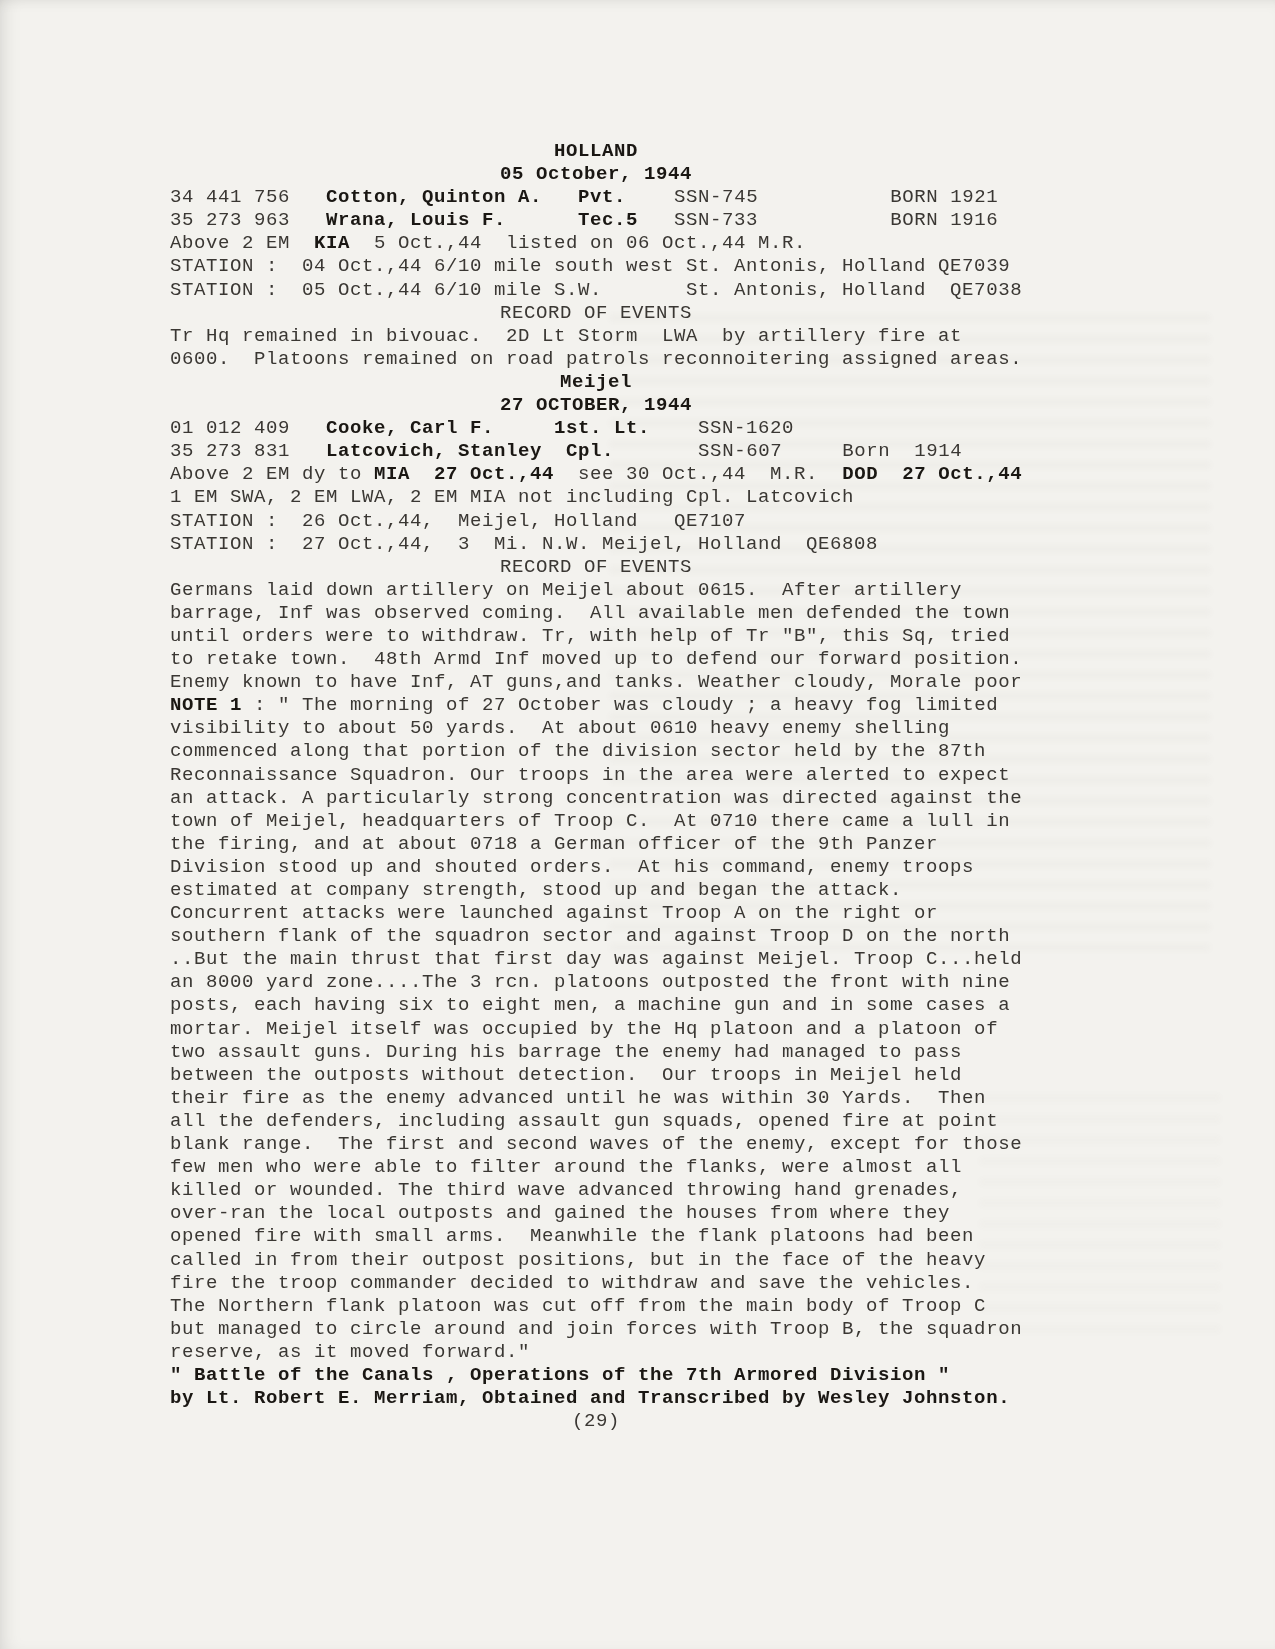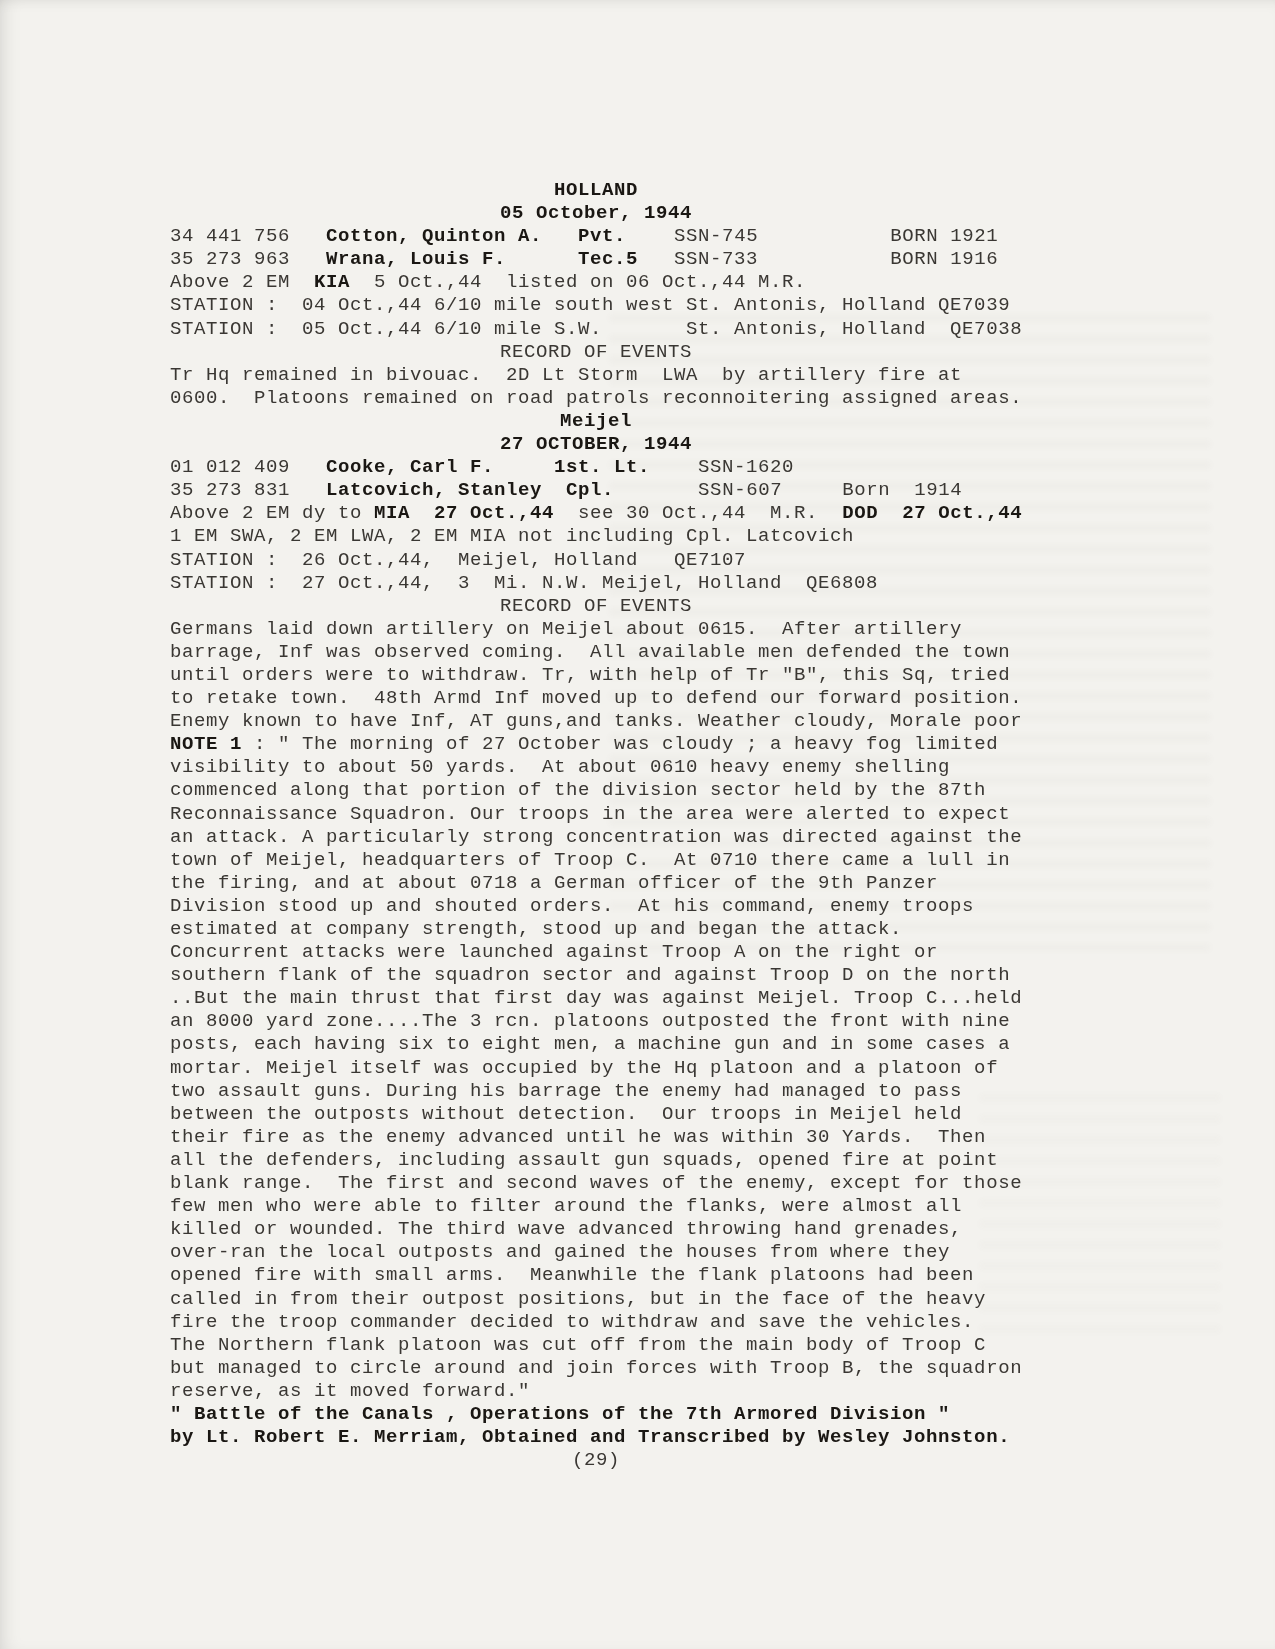--- a/index.html
+++ b/index.html
@@ -23,21 +23,20 @@
     filter:blur(3px);
     opacity:.28;
   }
   .bleed-1{left:610px;top:300px;width:600px;height:650px;}
   .bleed-2{left:980px;top:1080px;width:240px;height:260px;opacity:.2;}
   .content{
     position:absolute;left:170px;top:140px;width:852px;
     font-size:19px;line-height:23.1px;letter-spacing:0.6px;
     color:var(--ink,#3a3733);
     white-space:pre;
-    margin-top:39px;
   }
   .line{height:23.1px;}
   .line.center{text-align:center;}
   .b{font-weight:700;color:var(--ink-bold,#1a1713);}
 </style>
 </head>
 <body>
 
 <div class="page">
   <div class="bleed bleed-1"></div>

